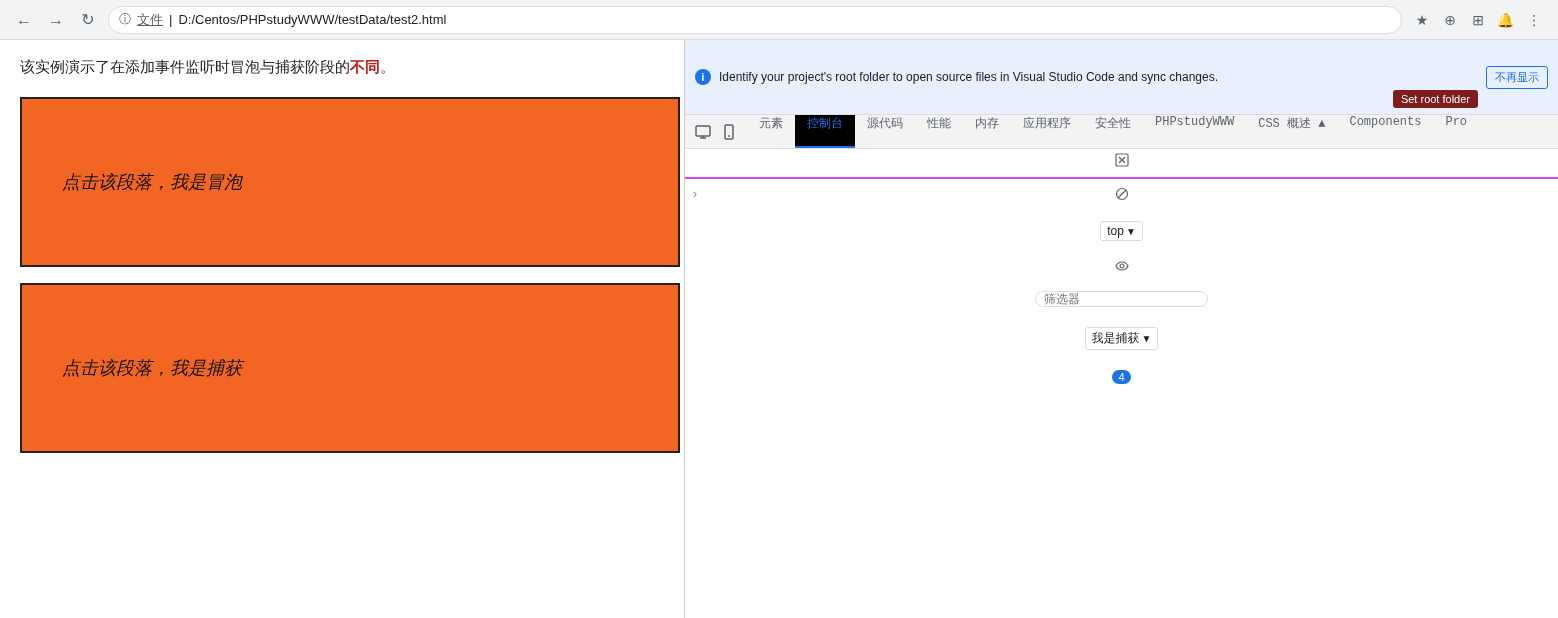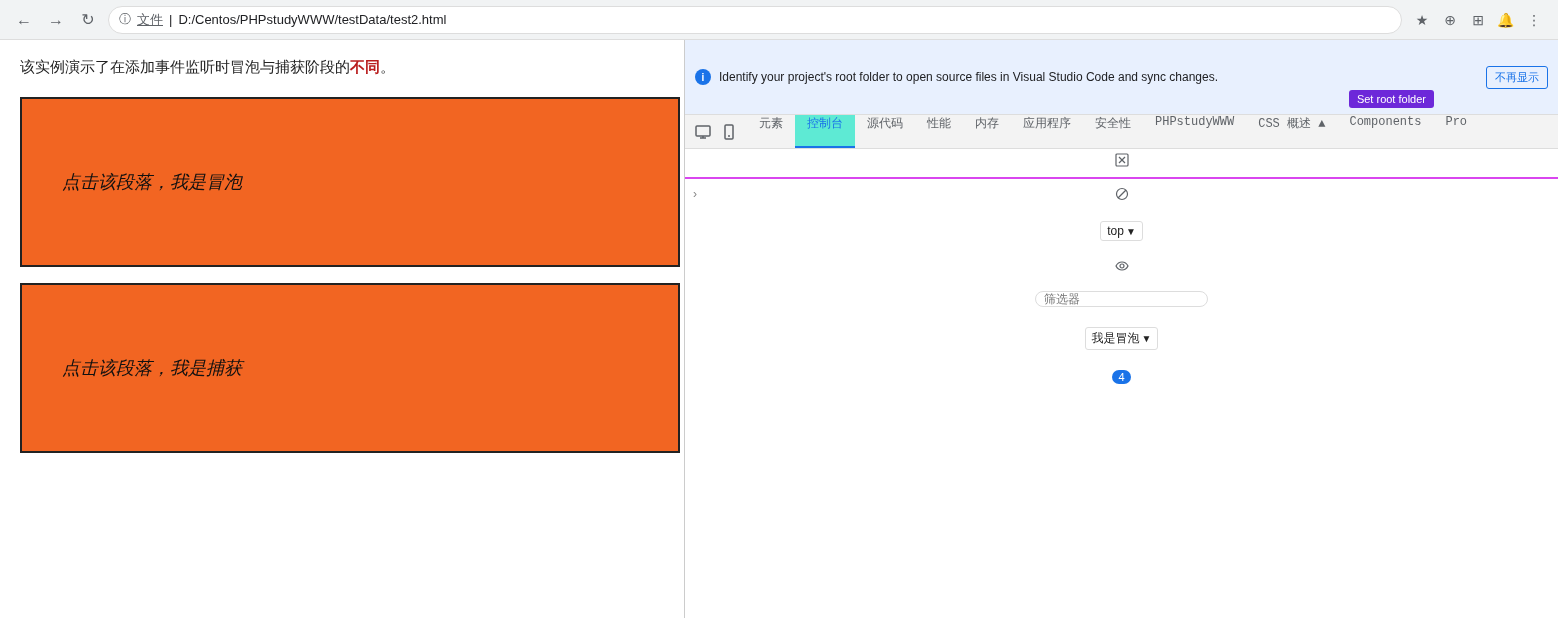--- a/index.html
+++ b/index.html
@@ -103,38 +103,37 @@
     .info-icon {
       width: 16px; height: 16px;
       background: #1a73e8;
       border-radius: 50%;
       display: flex; align-items: center; justify-content: center;
       color: white; font-size: 10px; font-weight: bold;
       flex-shrink: 0;
     }
     .info-text { color: #202124; flex: 1; font-size: 12px; }
     .set-root-btn {
-      background: #6d28d9;
+      background: #7f1d1d;
       color: white;
       border: none;
       padding: 3px 8px;
       border-radius: 3px;
       cursor: pointer;
       font-size: 11px;
       margin-top: 44px;
     }
     .dismiss-btn {
       background: none;
       border: 1px solid #1a73e8;
       color: #1a73e8;
       padding: 3px 8px;
       border-radius: 3px;
       cursor: pointer;
       font-size: 11px;
-      margin-left: 44px;
     }
 
     
     .devtools-tabs {
       display: flex;
       align-items: center;
       border-bottom: 1px solid #ddd;
       background: #f3f3f3;
       height: 34px;
       overflow: hidden;
@@ -147,21 +146,21 @@
       cursor: pointer;
       font-size: 12px;
       color: #5f6368;
       white-space: nowrap;
       border-bottom: 2px solid transparent;
       font-family: Liberation Mono, monospace;
     }
     .dt-tab.active {
       color: #1a73e8;
       border-bottom: 2px solid #1a73e8;
-      background: #5eead4;
+      background: #000000;
     }
     .dt-tab-icons {
       display: flex;
       padding: 0 6px;
       gap: 2px;
     }
     .dt-tab-icon {
       width: 24px; height: 24px;
       display: flex; align-items: center; justify-content: center;
       cursor: pointer;
@@ -358,21 +357,21 @@
         <span style="font-size:10px;">▼</span>
       </div>
       <button class="console-btn">
         <svg width="14" height="10" viewBox="0 0 14 10" fill="none">
             <path d="M1 5C2.5 2 4.5 1 7 1C9.5 1 11.5 2 13 5C11.5 8 9.5 9 7 9C4.5 9 2.5 8 1 5Z" stroke="#5f6368" stroke-width="1.2"></path>
             <circle cx="7" cy="5" r="2" stroke="#5f6368" stroke-width="1.2"></circle>
           </svg>
       </button>
       <input class="filter-input" type="text" placeholder="筛选器" style="">
       <div class="level-dropdown">
-        <span>我是冒泡</span>
+        <span>我是捕获</span>
         <span style="font-size:10px;">▼</span>
       </div>
       <div class="badge-4">4</div>
     </div>
 
     <div class="console-area">
       <span class="chevron-right">›</span>
     </div>
 
   </div>

